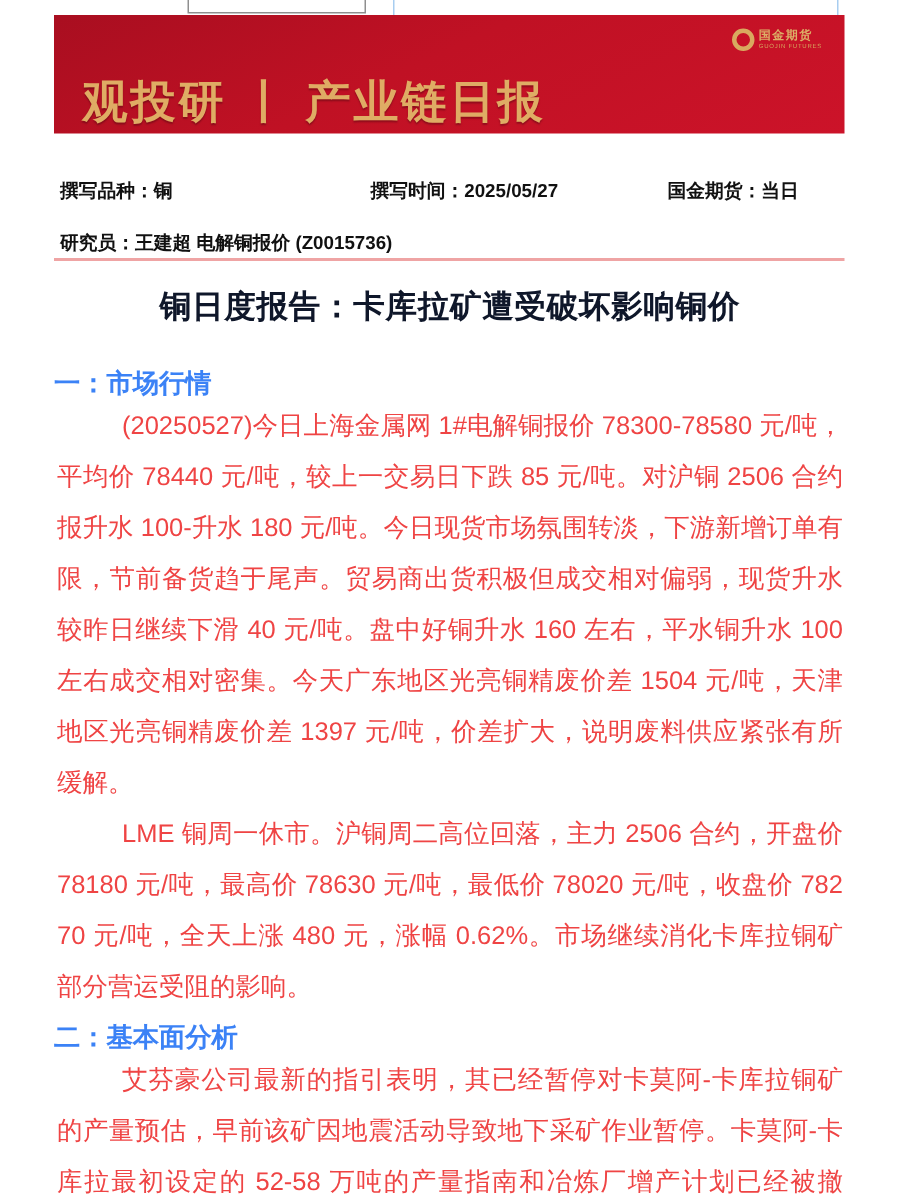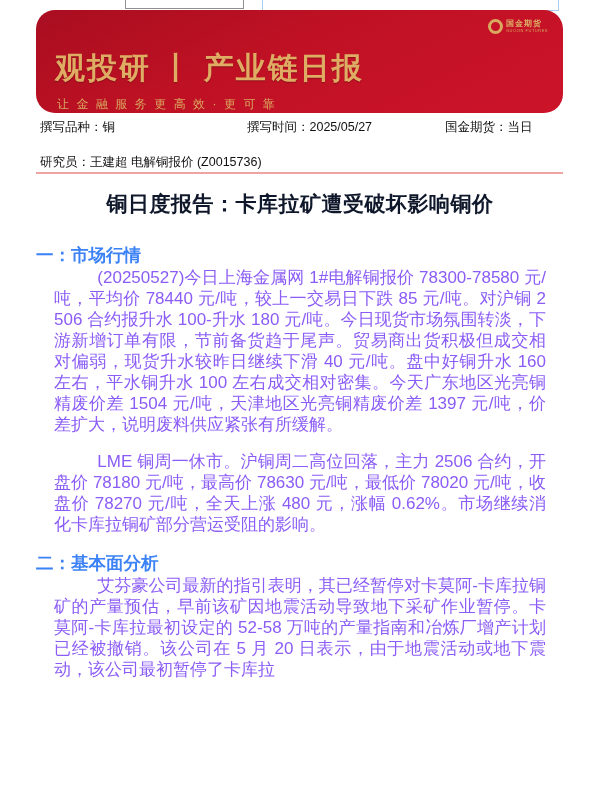--- a/index.html
+++ b/index.html
@@ -14,24 +14,23 @@
 
   
   .frag {
     position: absolute; top: -2px; background: #ffffff; box-sizing: border-box;
   }
   .frag-left  { left: 125px; width: 119px; height: 11px; border: 1px solid #8f8f8f; }
   .frag-right { left: 262px; width: 297px; height: 13px; border: 1px solid #a8cdf0; }
 
   
   .banner {
-    position: absolute; left: 36px; top: 10px; width: 527px; height: 103px;
+    position: absolute; left: 36px; top: 10px; width: 527px; height: 79px;
     background: linear-gradient(155deg, #a90e20 0%, #c01124 45%, #cc1329 100%);
     overflow: hidden;
-    border-radius: 19px;
   }
   .logo-row {
     position: absolute; top: 9px; right: 15px;
     display: flex; align-items: center; gap: 3px;
   }
   .ring {
     width: 9px; height: 9px; border: 3px solid #d9a95f; border-radius: 50%;
     box-sizing: content-box; background: transparent;
   }
   .logo-texts { display: flex; flex-direction: column; line-height: 1; }
@@ -43,21 +42,21 @@
     font-size: 30px; font-weight: bold; color: #dfac64;
     letter-spacing: 2px; white-space: nowrap;
     text-shadow: 0 1px 1px rgba(0,0,0,0.25);
   }
   .banner-tagline {
     position: absolute; left: 21px; top: 86px;
     font-size: 12px; color: #d9a75f; letter-spacing: 0.62em; white-space: nowrap;
   }
 
   
-  .meta { position: absolute; left: 40px; top: 119px; width: 524px; font-size: 12.5px; font-weight: normal; color: #111; }
+  .meta { position: absolute; left: 40px; top: 119px; width: 524px; font-size: 12.5px; font-weight: bold; color: #111; }
   .meta-row1 { display: flex; }
   .meta-col1 { width: 207px; }
   .meta-col2 { width: 198px; }
   .meta-col3 { flex: 1; }
   .meta-row2 { margin-top: 18px; }
 
   .divider {
     position: absolute; left: 36px; top: 172px; width: 527px; height: 2px;
     background: #efa4a4;
   }
@@ -69,26 +68,26 @@
     font-size: 21px; font-weight: bold; color: #0f172a;
     text-align: center; letter-spacing: 0.5px;
   }
   .section-heading {
     margin: 0; padding: 0;
     margin-top: 25px;
     font-size: 17.5px; font-weight: bold; color: #3b82f6;
     margin-left: -2px;
   }
   .para {
-    margin: 16px; padding: 0;
+    margin: 0; padding: 0;
     margin-top: 7px;
-    font-size: 17px; line-height: 21px;
+    font-size: 17px; line-height: 34px;
     text-align: justify;
     text-indent: 2.55em;
-    color: #8b5cf6;
+    color: #ef4444;
     word-break: break-all;
   }
   .section-heading + .para, .para + .para { margin-top: 0; }
   .section-heading.second { margin-top: 4px; }
 </style>
 </head>
 <body>
 
 <div class="frag frag-left"></div>
 <div class="frag frag-right"></div>

